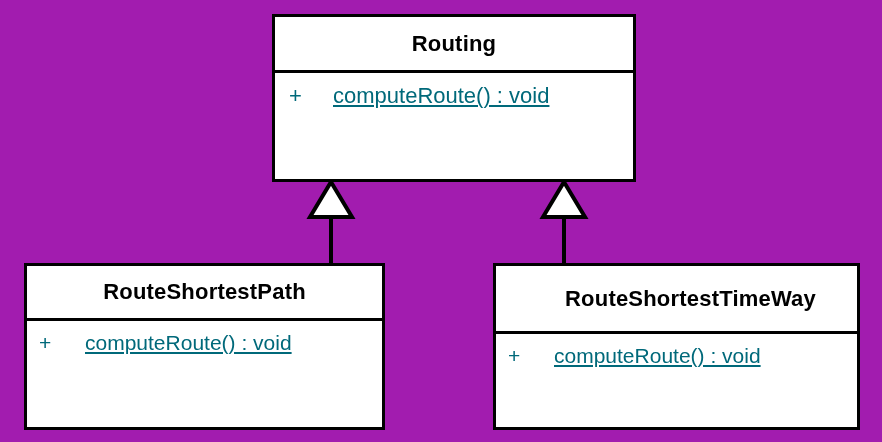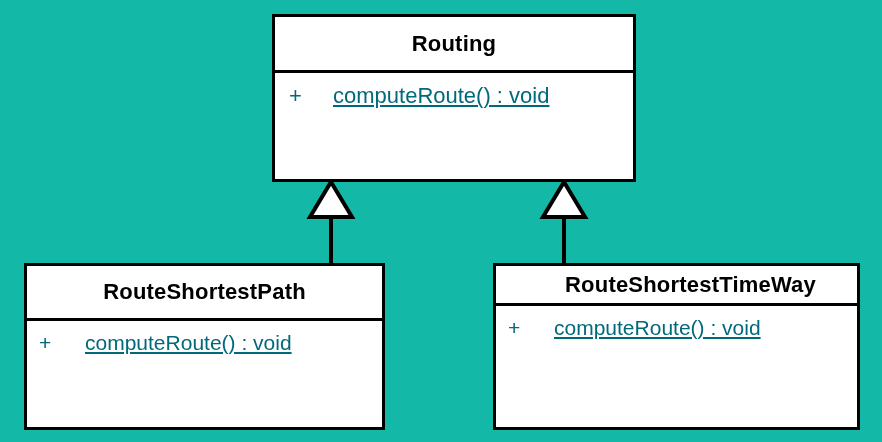--- a/index.html
+++ b/index.html
@@ -5,21 +5,21 @@
 <style>
   html, body {
     margin: 0;
     padding: 0;
     background: #ffffff;
   }
   #canvas {
     position: relative;
     width: 882px;
     height: 442px;
-    background: #14b8a6;
+    background: #a21caf;
     overflow: hidden;
     font-family: "Liberation Sans", sans-serif;
   }
 
   
   .uml-class {
     position: absolute;
     background: #ffffff;
     border: 3px solid #000000;
     box-sizing: border-box;
@@ -92,21 +92,21 @@
   }
   #class-routeshortestpath .uml-visibility { width: 46px; }
 
   
   #class-routeshortesttimeway {
     left: 493px;
     top: 263px;
     width: 367px;
     height: 167px;
   }
-  #class-routeshortesttimeway .uml-name-compartment { height: 40px; padding-left: 28px; }
+  #class-routeshortesttimeway .uml-name-compartment { height: 68px; padding-left: 28px; }
   #class-routeshortesttimeway .uml-class-name { font-size: 22px; }
   #class-routeshortesttimeway .uml-member-row {
     font-size: 21px;
     padding-left: 12px;
   }
   #class-routeshortesttimeway .uml-visibility { width: 46px; }
 
   
   .generalization {
     position: absolute;

